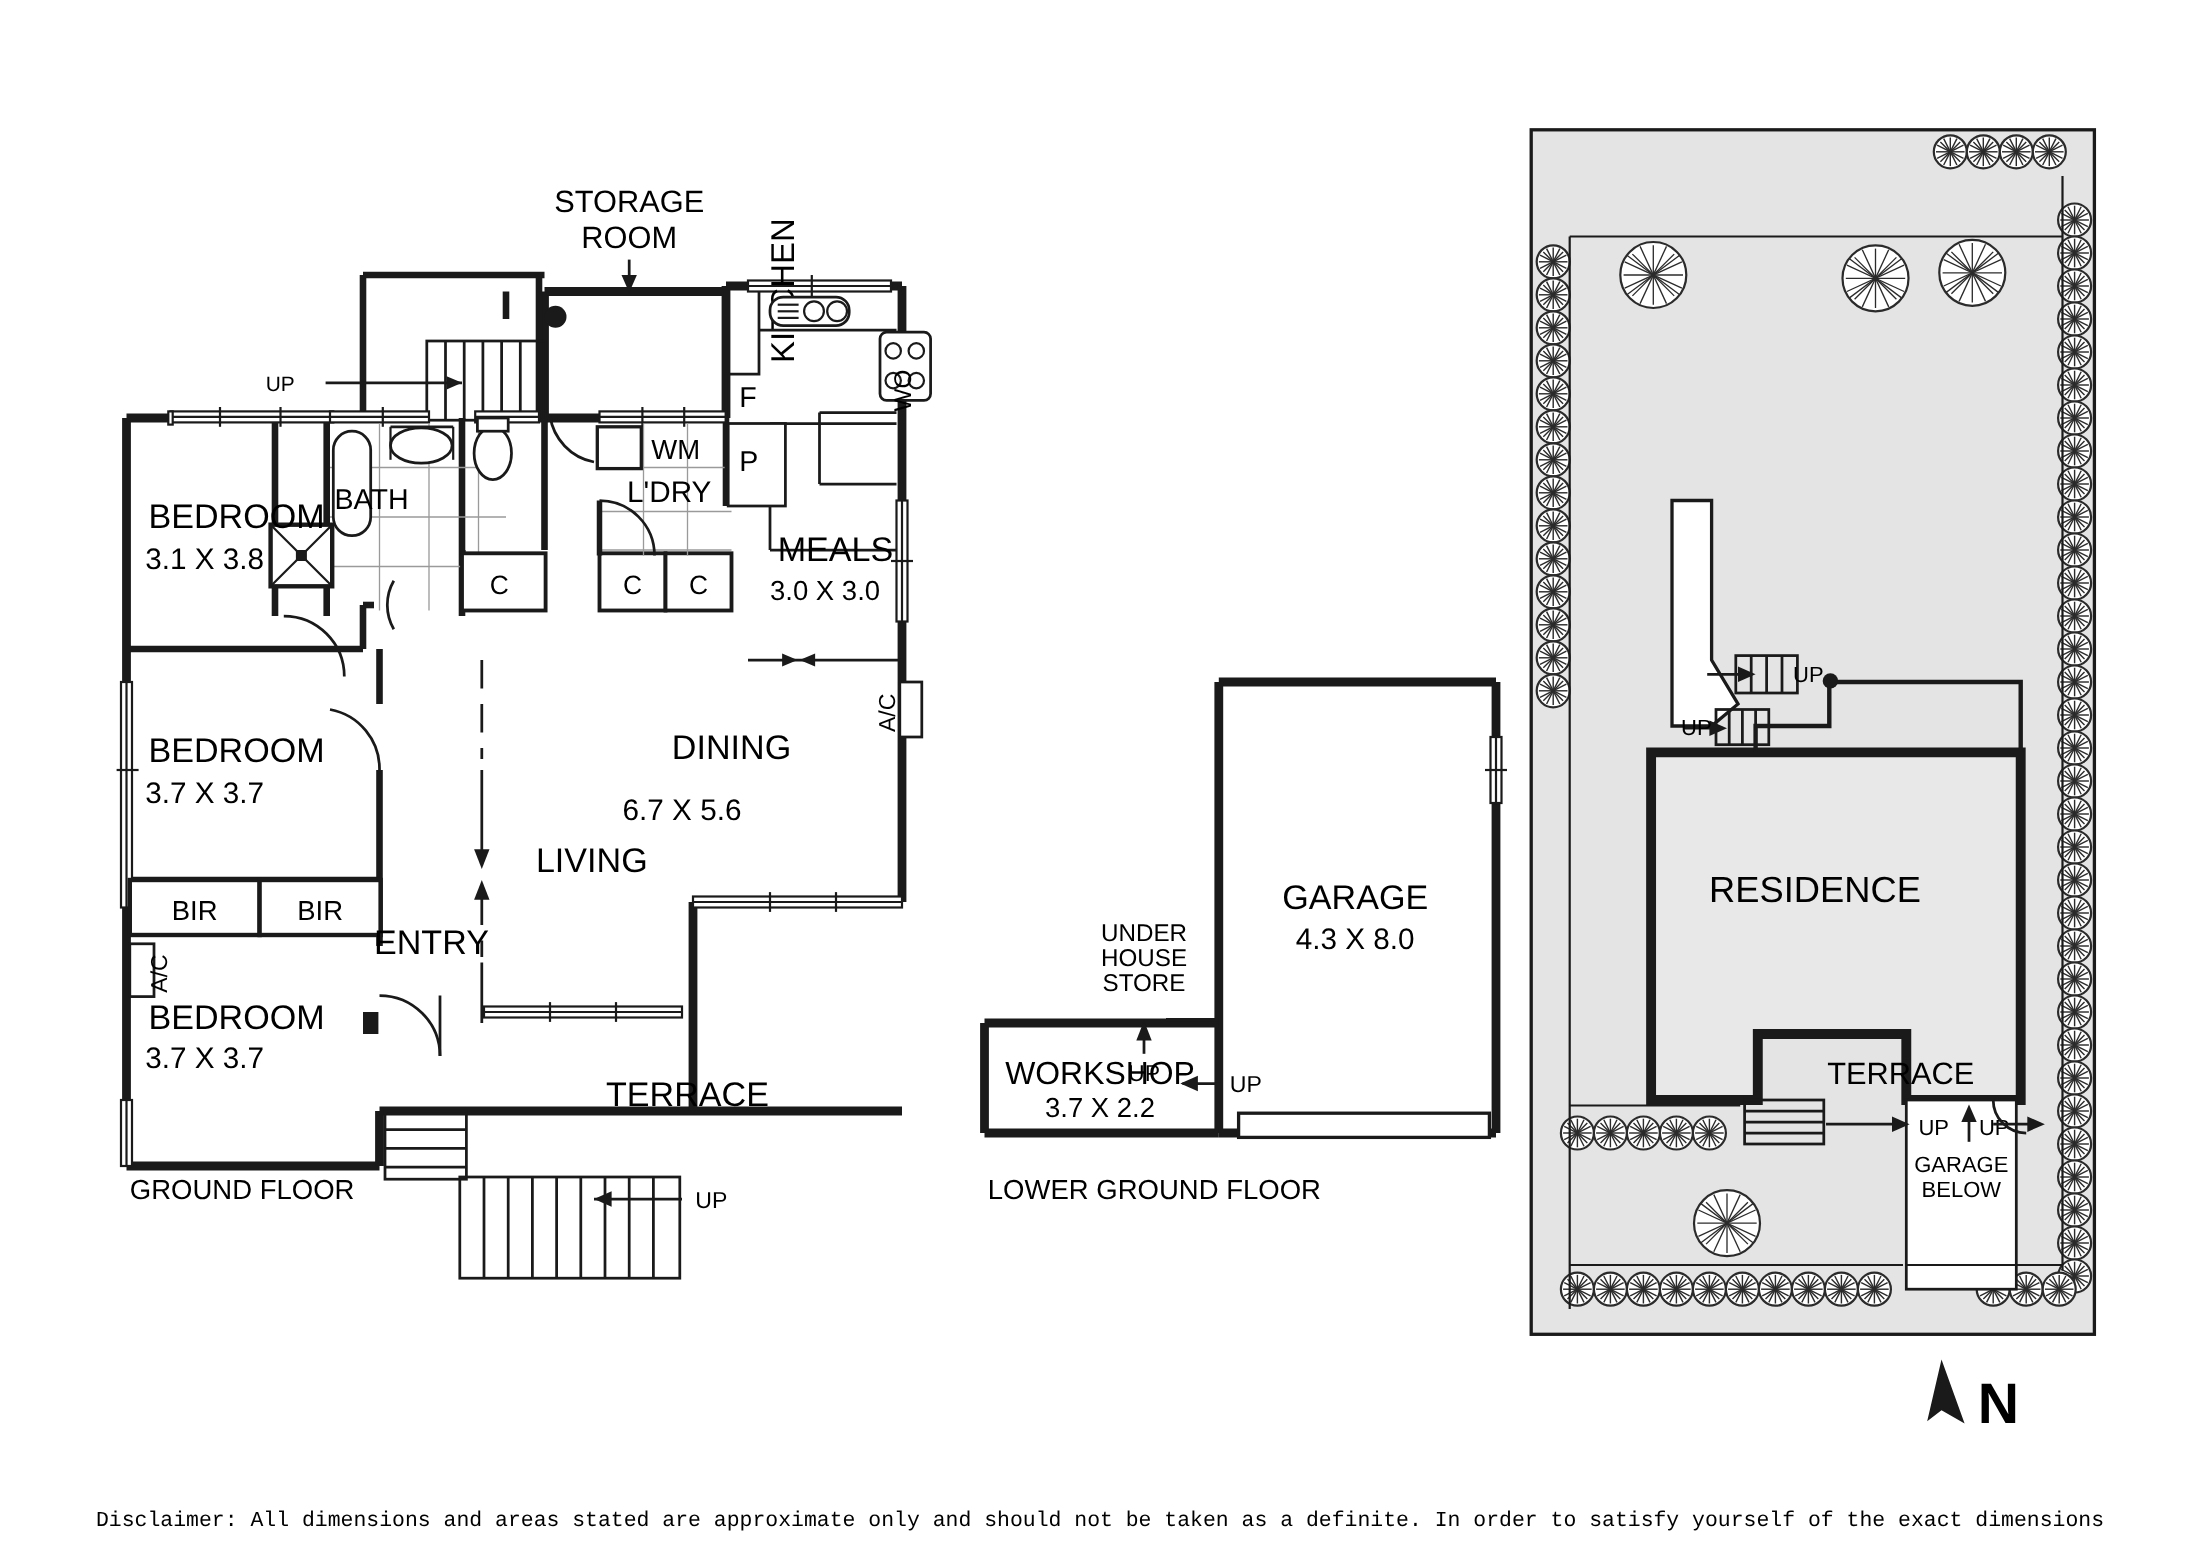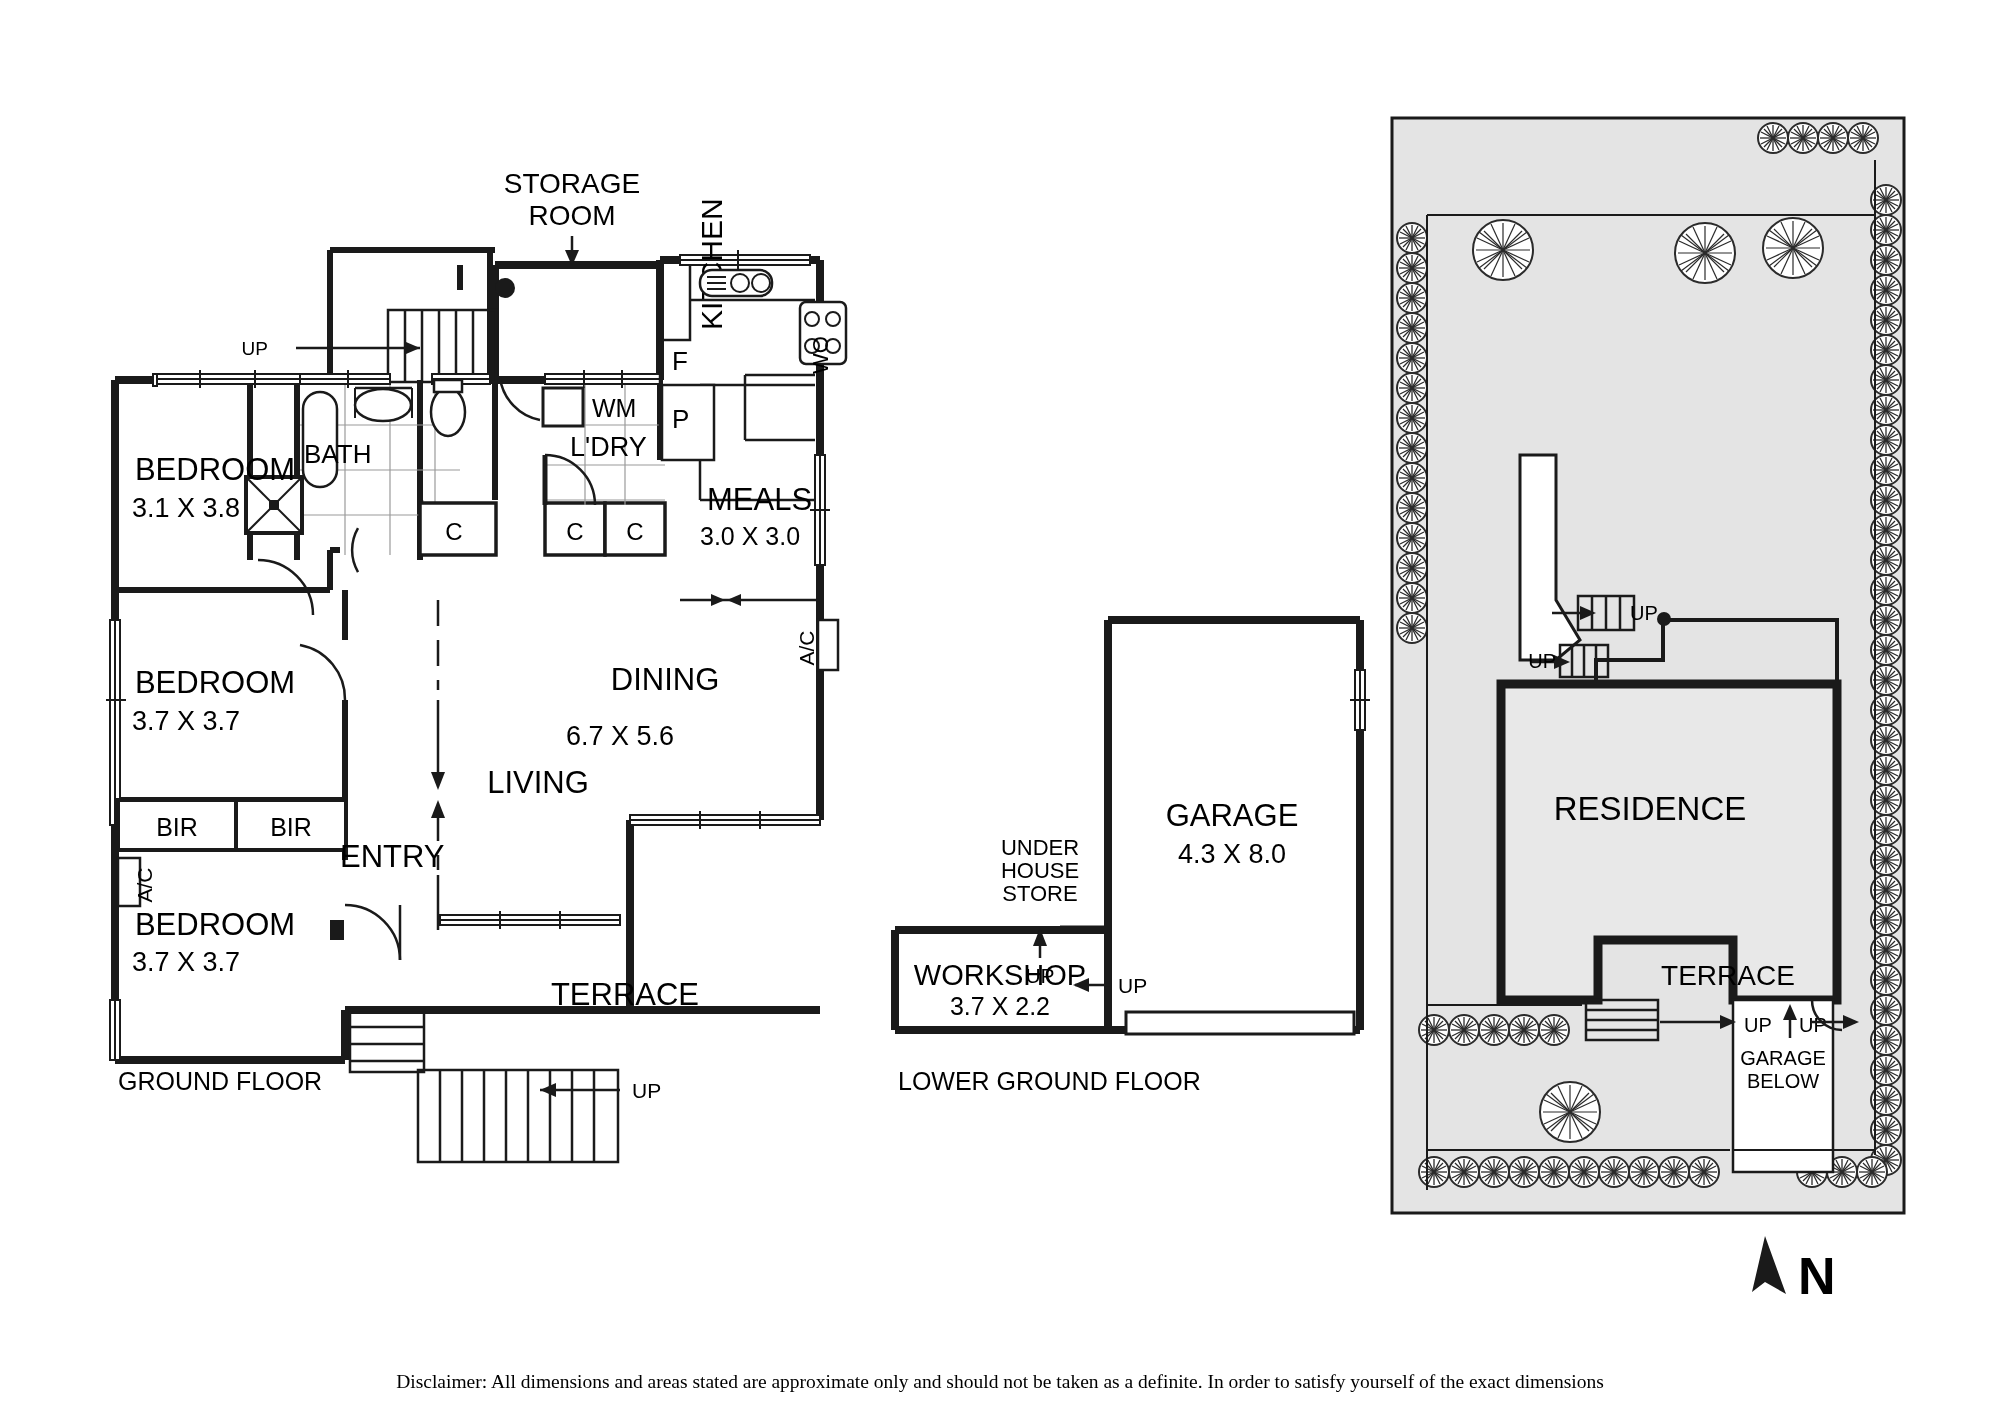--- a/index.html
+++ b/index.html
@@ -2,21 +2,21 @@
 <html><head>
 <meta charset="utf-8">
 <style>
   html,body{margin:0;padding:0;background:#ffffff;}
   body{width:2000px;height:1413px;position:relative;overflow:hidden;
        font-family:"Liberation Sans",sans-serif;color:#000;}
   .plan{position:absolute;left:0;top:0;width:2000px;height:1413px;}
   svg{display:block;}
   .lbl{font-family:"Liberation Sans",sans-serif;fill:#000;}
   .disclaimer{position:absolute;left:0;bottom:18px;width:2000px;text-align:center;
-    font-size:19.5px;line-height:1.28;color:#000;font-family:Liberation Serif, serif;}
+    font-size:19.5px;line-height:1.28;color:#000;font-family:Liberation Mono, monospace;}
 </style>
 </head>
 <body>
 
 <div class="plan">
 <svg width="2000" height="1413" viewBox="0 0 2000 1413" xmlns="http://www.w3.org/2000/svg">
 
   <rect x="0" y="0" width="2000" height="1413" fill="#ffffff"></rect>
 
   <g>

